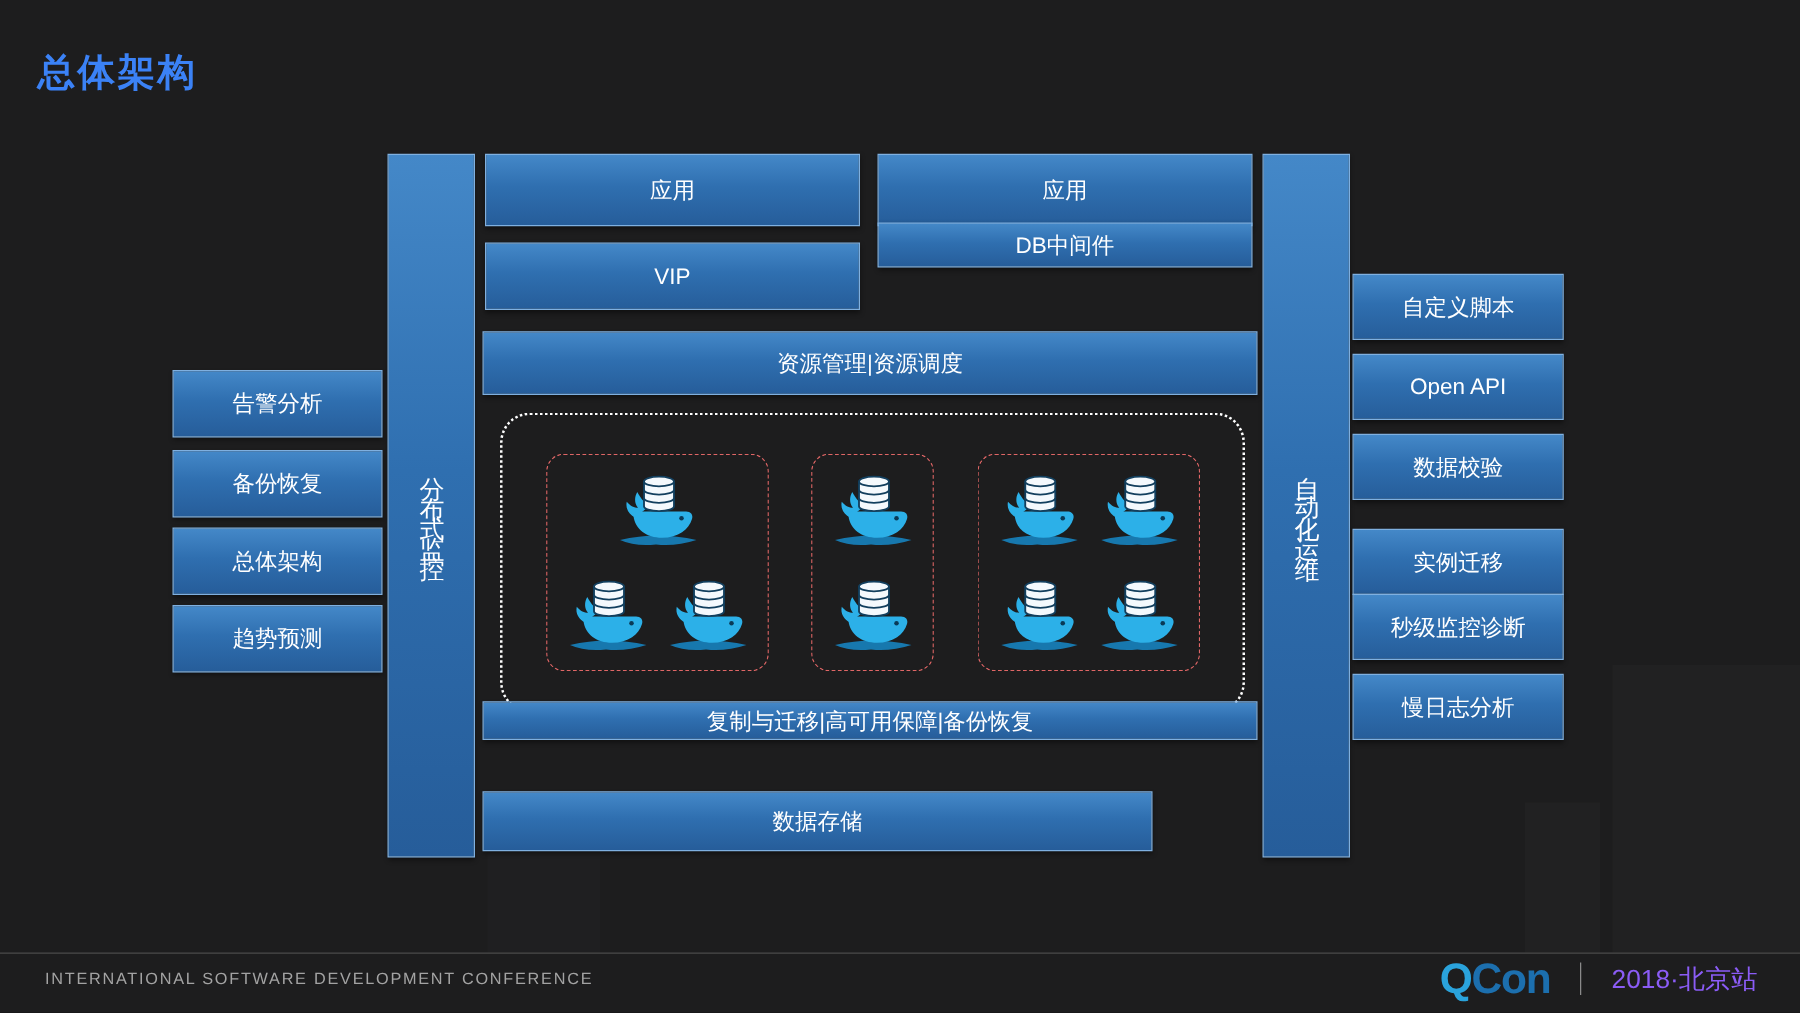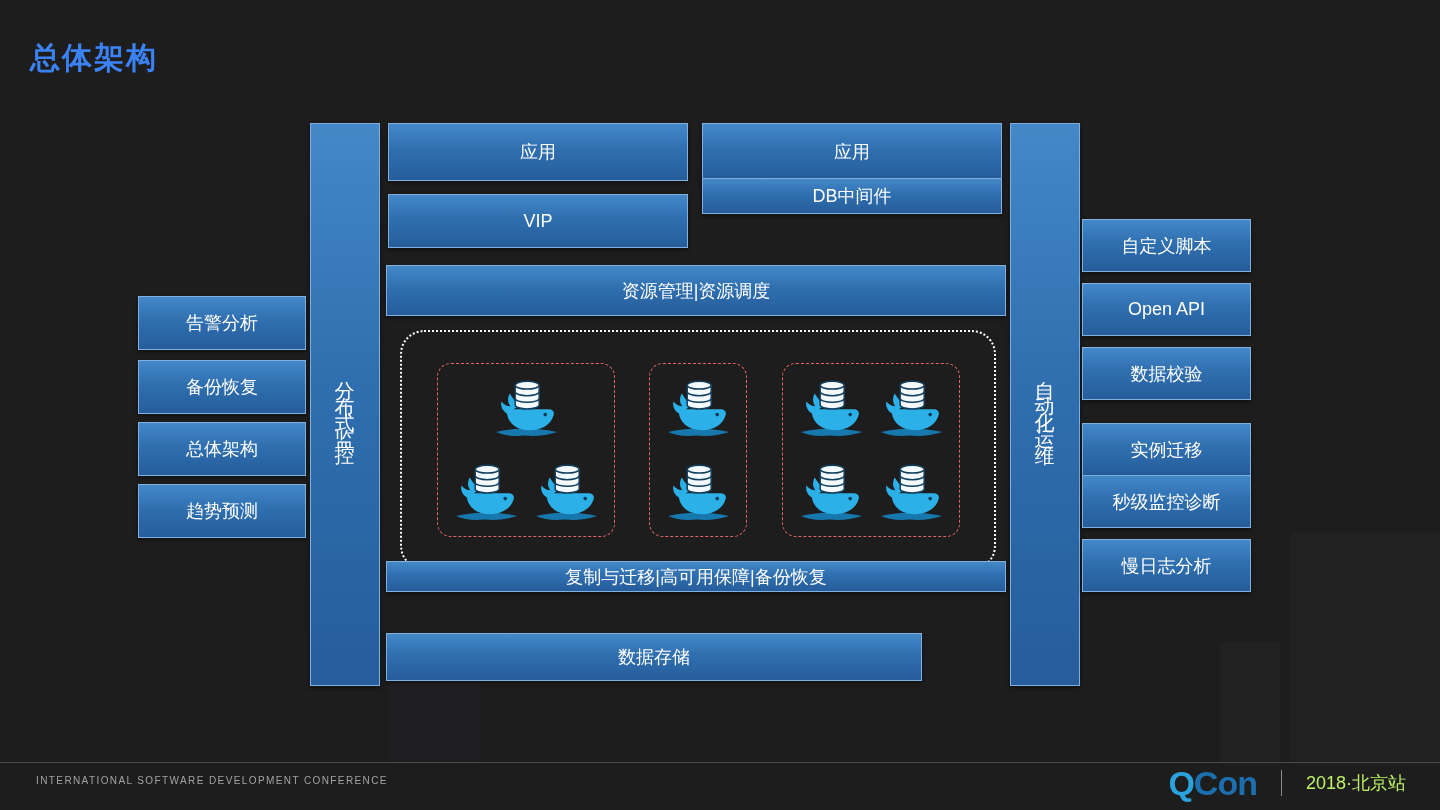--- a/index.html
+++ b/index.html
@@ -69,31 +69,31 @@
     padding:12px 12px;
     display:flex;flex-direction:column;gap:20px;align-items:center;
   }
   .whale-row{display:flex;gap:8px;justify-content:center;}
   .whale-icon{width:72px;height:64px;display:block;}
 
   
   .footer-line{position:absolute;left:0;top:762px;width:1440px;border-top:1px solid #4b4b4b;}
   .footer-left{
     position:absolute;left:36px;top:775px;
-    font-size:10px;letter-spacing:1.4px;color:#a3a3a3;
+    font-size:13px;letter-spacing:1.4px;color:#a3a3a3;
   }
   .footer-right{
     position:absolute;right:34px;top:763px;height:40px;
     display:flex;align-items:center;gap:24px;
   }
   .qcon{font-size:34px;font-weight:800;letter-spacing:-1px;}
   .qcon .q{color:#2aa3dc;}
   .qcon .con{color:#1c6fae;}
   .logo-sep{width:1px;height:26px;background:#8a8a8a;}
-  .edition{font-size:18px;color:#bef264;}
+  .edition{font-size:21px;color:#8b5cf6;}
 </style>
 </head>
 <body>
 
 <svg width="0" height="0" style="position:absolute">
   <symbol id="whale-db" viewBox="0 0 120 104">
     <path d="M10 92 Q60 80 112 92 Q84 101 58 98 Q30 101 10 92 Z" fill="#1778ae"></path>
     <path d="M30 62 C22 58 17 50 19 41 C24 47 29 49 34 49 C29 43 29 35 33 28 C38 37 44 44 49 47 Z" fill="#2cb0e8"></path>
     <path d="M28 60 C30 78 46 89 66 89 C88 89 102 78 106 64 C108 58 104 54 98 54 L34 54 C30 54 27 56 28 60 Z" fill="#2cb0e8"></path>
     <circle cx="92" cy="63" r="3" fill="#0a3a57"></circle>

